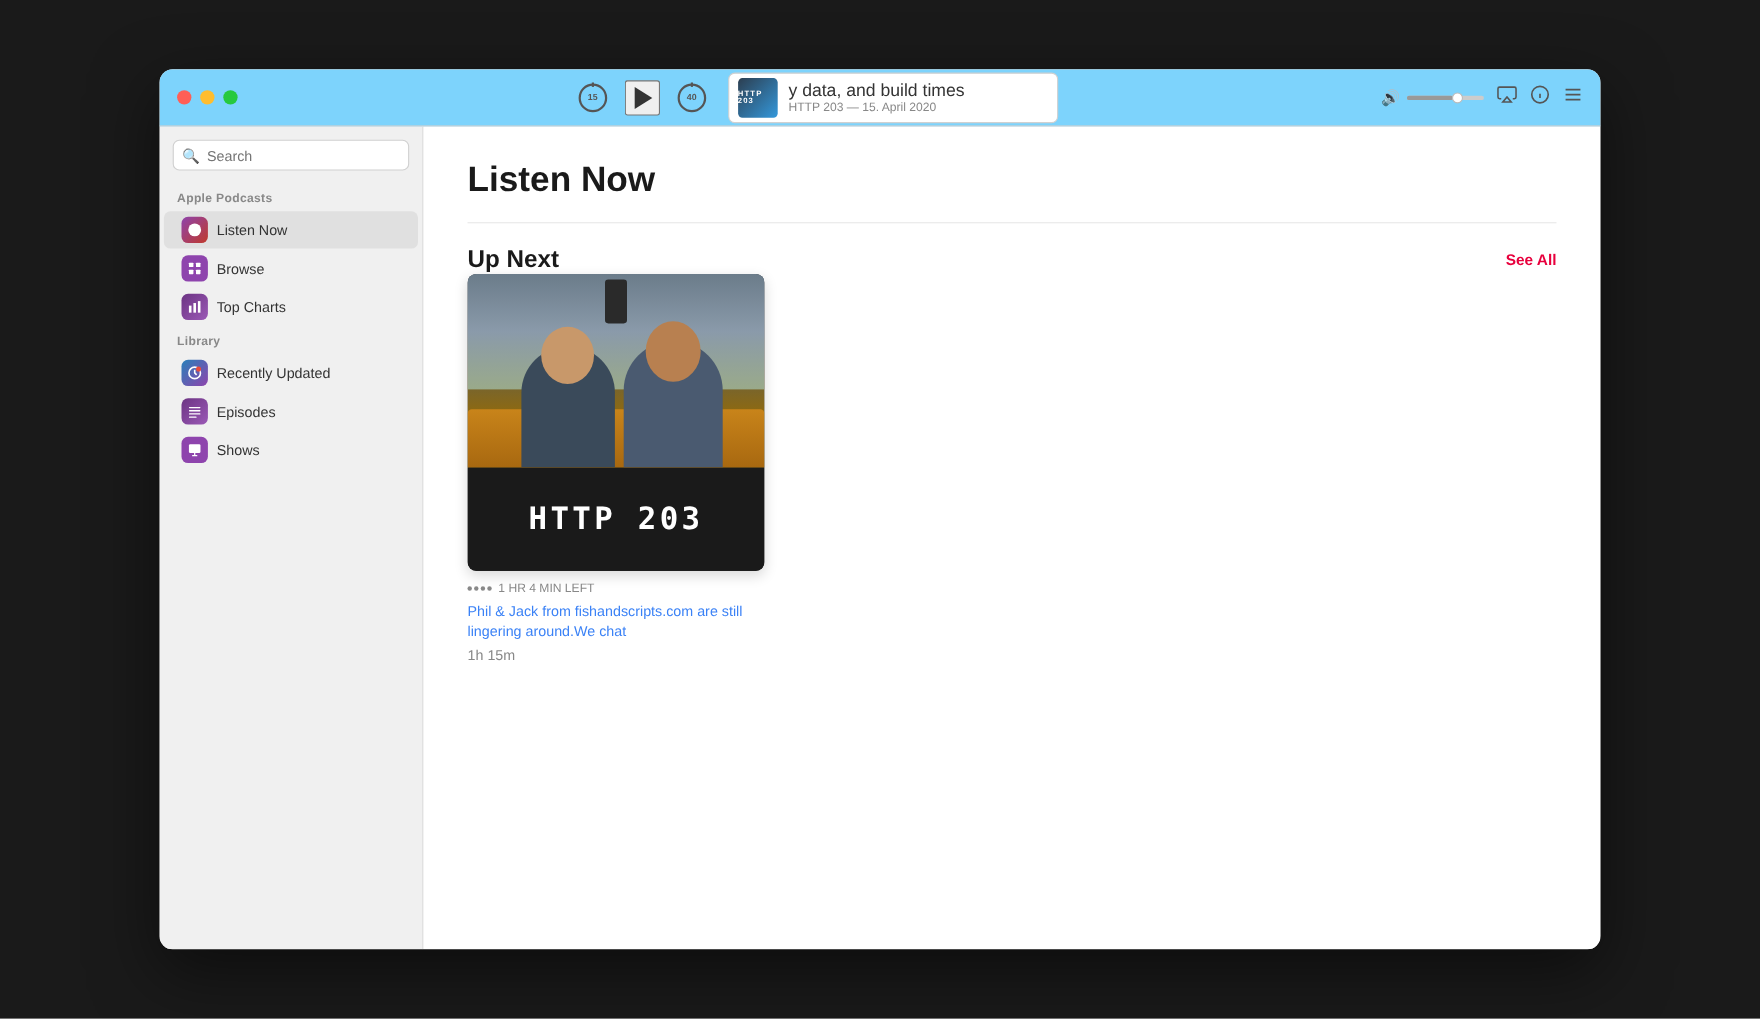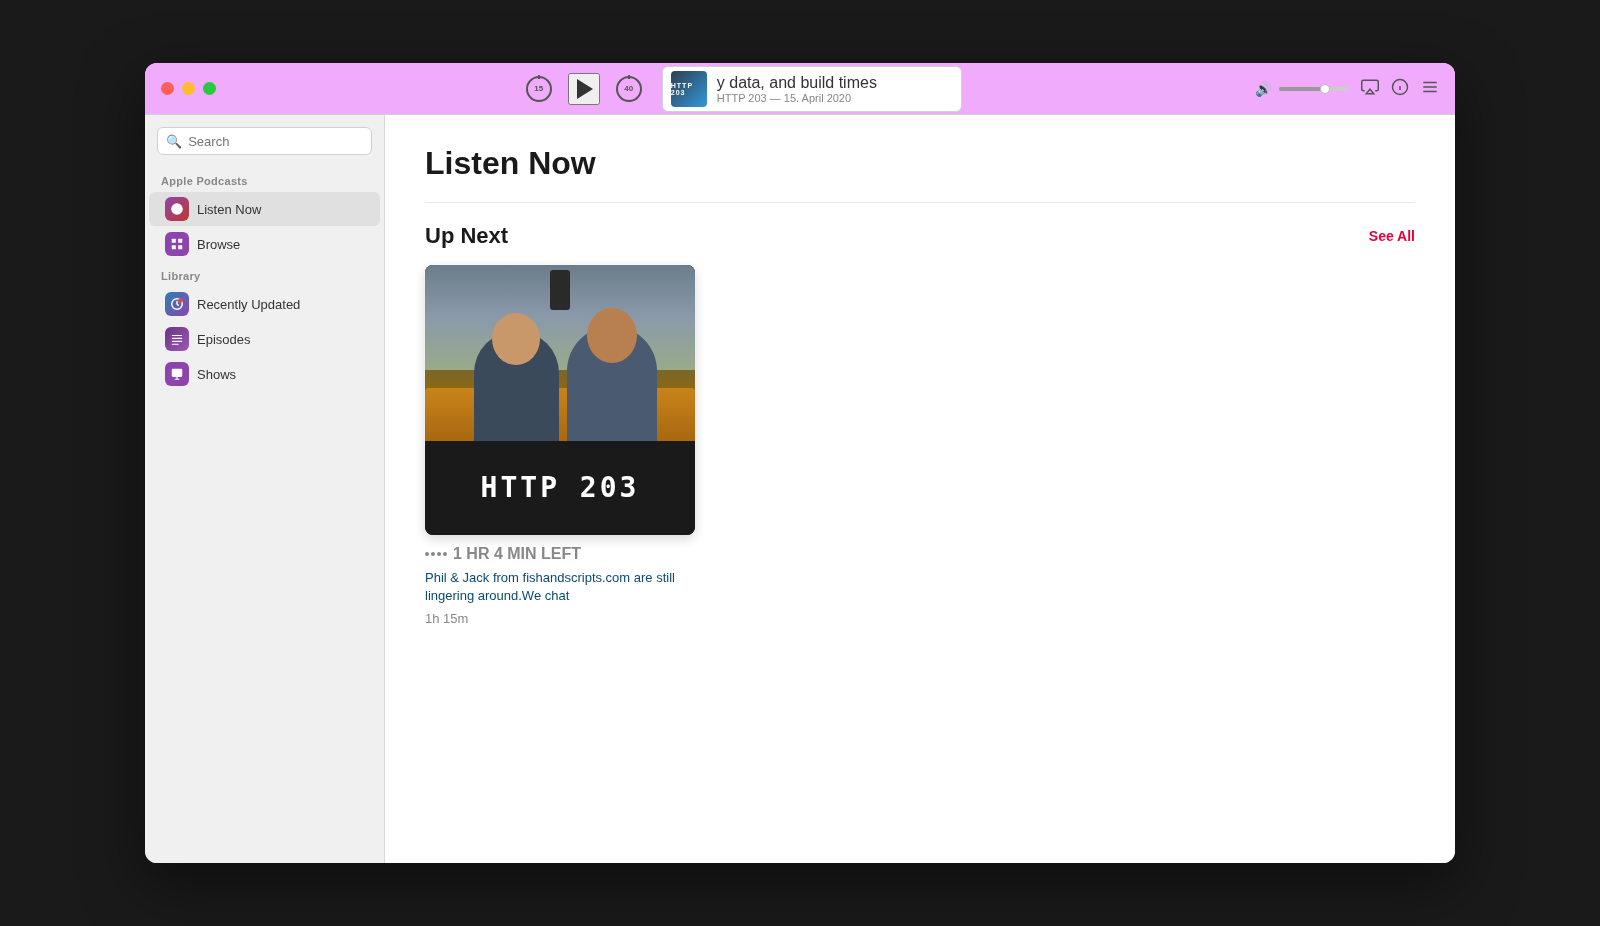--- a/index.html
+++ b/index.html
@@ -18,21 +18,21 @@
       background: #f0f0f0;
       border-radius: 12px;
       overflow: hidden;
       display: flex;
       flex-direction: column;
       box-shadow: 0 20px 60px rgba(0,0,0,0.5);
     }
     
     .titlebar {
       height: 52px;
-      background: #f0abfc;
+      background: #7dd3fc;
       border-bottom: 1px solid #d0d0d0;
       display: flex;
       align-items: center;
       padding: 0 16px;
       flex-shrink: 0;
     }
     .traffic-lights {
       display: flex;
       gap: 8px;
       margin-right: 16px;
@@ -266,21 +266,21 @@
     }
     .divider {
       height: 1px;
       background: #e8e8e8;
       margin-bottom: 20px;
     }
     .section-header {
       display: flex;
       align-items: center;
       justify-content: space-between;
-      margin-bottom: 16px;
+      margin-bottom: 0;
     }
     .section-title {
       font-size: 22px;
       font-weight: 700;
       color: #1a1a1a;
     }
     .see-all-btn {
       background: none;
       border: none;
       color: #e8003d;
@@ -340,34 +340,34 @@
       display: flex;
       gap: 2px;
     }
     .dot {
       width: 4px;
       height: 4px;
       background: #888;
       border-radius: 50%;
     }
     .time-left {
-      font-size: 16px;
+      font-size: 11px;
       color: #888;
-      font-weight: 700;
+      font-weight: 400;
     }
     .episode-title-card {
       font-size: 15px;
       font-weight: 600;
       color: #1a1a1a;
       line-height: 1.3;
       margin-bottom: 6px;
     }
     .episode-desc {
       font-size: 13px;
-      color: #0c4a6e;
+      color: #3b82f6;
       line-height: 1.4;
       margin-bottom: 4px;
     }
     .episode-duration {
       font-size: 13px;
       color: #888;
     }
     
     .content-area::-webkit-scrollbar { width: 8px; }
     .content-area::-webkit-scrollbar-track { background: transparent; }
@@ -507,20 +507,30 @@
           <svg width="14" height="14" viewBox="0 0 24 24" fill="white">
             <rect x="3" y="3" width="7" height="7" rx="1"></rect>
             <rect x="14" y="3" width="7" height="7" rx="1"></rect>
             <rect x="3" y="14" width="7" height="7" rx="1"></rect>
             <rect x="14" y="14" width="7" height="7" rx="1"></rect>
           </svg>
         </div>
         <span class="sidebar-item-label">Browse</span>
       </div>
 
+      <div class="sidebar-item">
+        <div class="sidebar-icon icon-purple2">
+          <svg width="14" height="14" viewBox="0 0 24 24" fill="white">
+            <rect x="3" y="10" width="4" height="11"></rect>
+            <rect x="10" y="6" width="4" height="15"></rect>
+            <rect x="17" y="3" width="4" height="18"></rect>
+          </svg>
+        </div>
+        <span class="sidebar-item-label">Top Charts</span>
+      </div>
 
       <div class="section-label">Library</div>
 
       <div class="sidebar-item">
         <div class="sidebar-icon icon-blue-purple">
           <svg width="14" height="14" viewBox="0 0 24 24" fill="none" stroke="white" stroke-width="2.5">
             <circle cx="12" cy="12" r="9"></circle>
             <polyline points="12,7 12,12 15,15"></polyline>
             <circle cx="18" cy="6" r="4" fill="#e74c3c" stroke="none"></circle>
           </svg>

